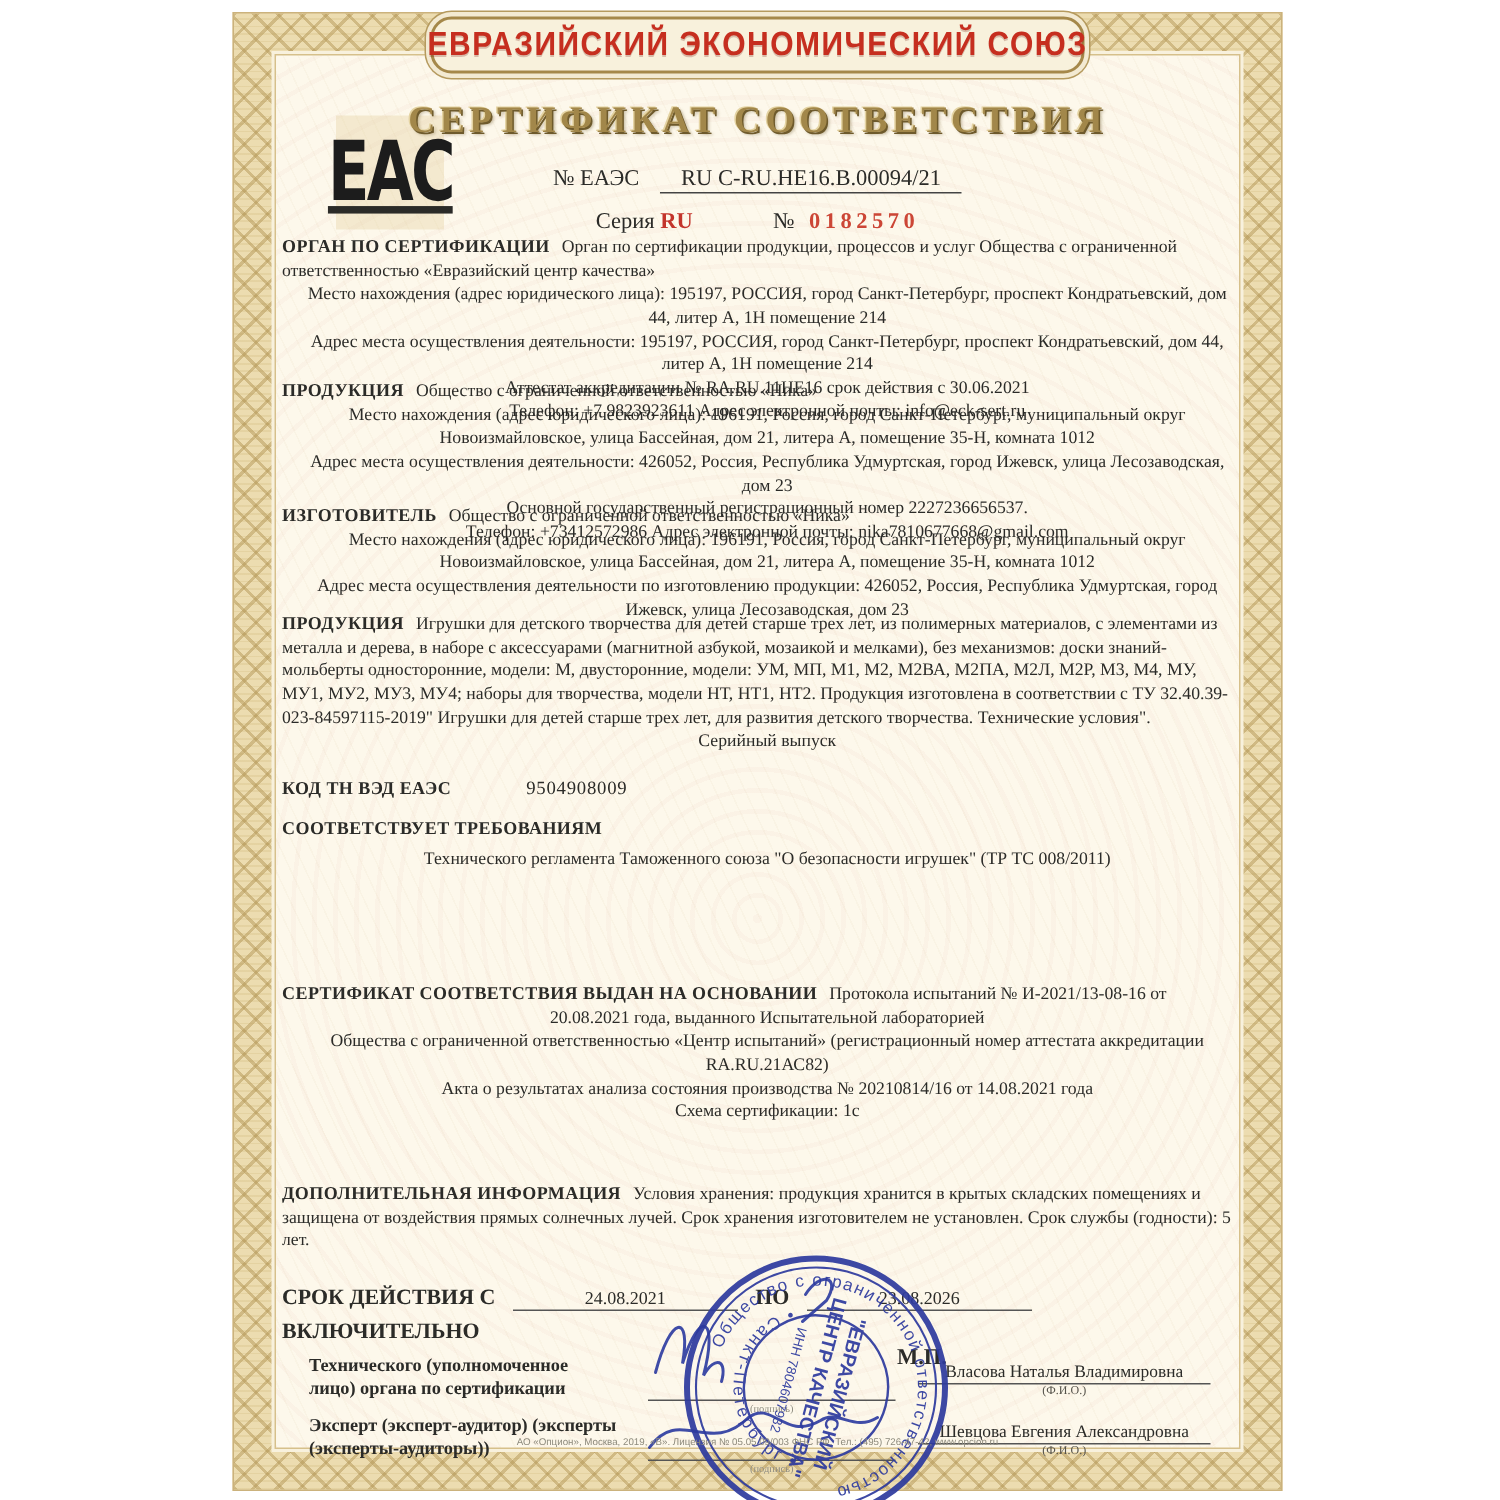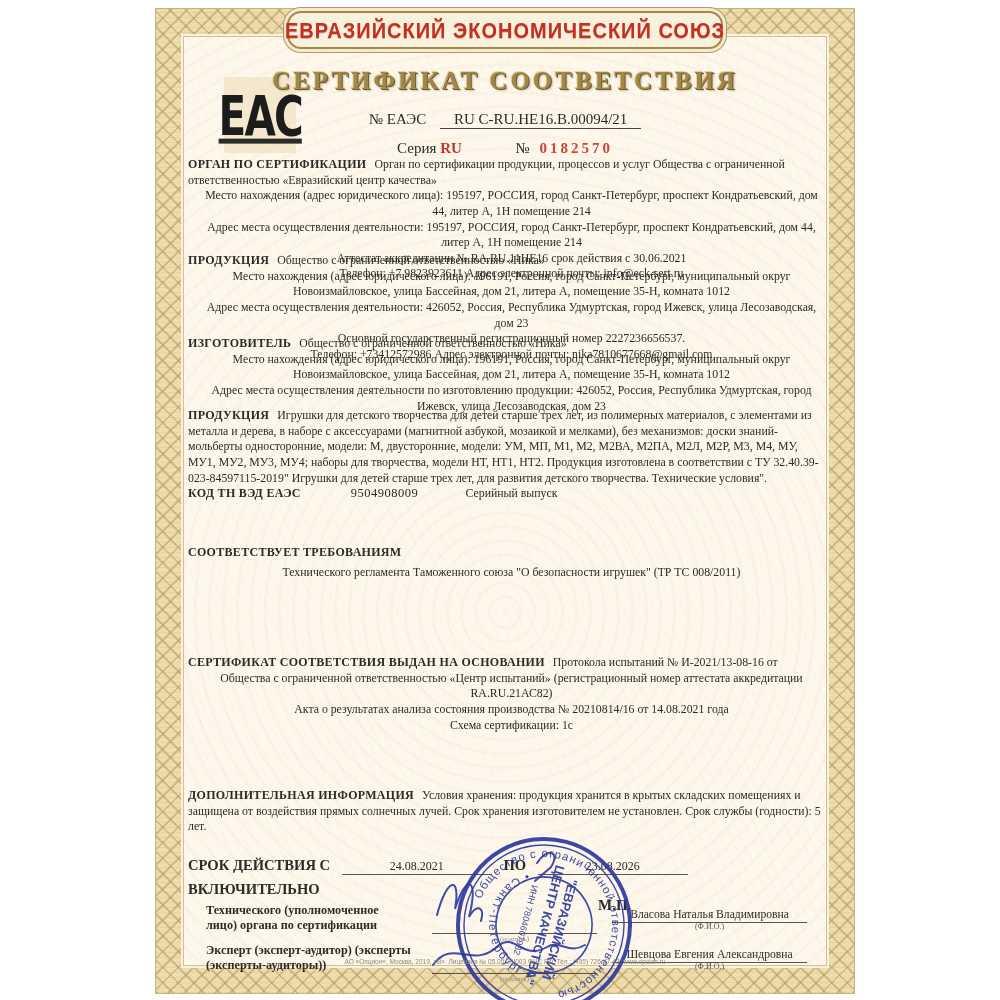--- a/index.html
+++ b/index.html
@@ -122,31 +122,32 @@
       <span class="h">ИЗГОТОВИТЕЛЬ</span><span class="t">Общество с ограниченной ответственностью «Ника»</span>
       <div class="line">Место нахождения (адрес юридического лица): 196191, Россия, город Санкт-Петербург, муниципальный округ Новоизмайловское, улица Бассейная, дом 21, литера А, помещение 35-Н, комната 1012</div>
       <div class="line">Адрес места осуществления деятельности по изготовлению продукции: 426052, Россия, Республика Удмуртская, город Ижевск, улица Лесозаводская, дом 23</div>
     </div>
 
     <div class="sec" style="top:371px">
       <span class="h">ПРОДУКЦИЯ</span><span class="t">Игрушки для детского творчества для детей старше трех лет, из полимерных материалов, с элементами из металла и дерева, в наборе с аксессуарами (магнитной азбукой, мозаикой и мелками), без механизмов: доски знаний-мольберты односторонние, модели: М, двусторонние, модели: УМ, МП, М1, М2, М2ВА, М2ПА, М2Л, М2Р, М3, М4, МУ, МУ1, МУ2, МУ3, МУ4; наборы для творчества, модели НТ, НТ1, НТ2. Продукция изготовлена в соответствии с ТУ 32.40.39-023-84597115-2019" Игрушки для детей старше трех лет, для развития детского творчества. Технические условия".</span>
       <div class="line">Серийный выпуск</div>
     </div>
 
-    <div class="sec" style="top:448px">
+    <div class="sec" style="top:480px">
       <span class="h">КОД ТН ВЭД ЕАЭС</span><span class="tnved-val">9504908009</span>
     </div>
 
     <div class="sec" style="top:508px">
       <span class="h">СООТВЕТСТВУЕТ ТРЕБОВАНИЯМ</span>
       <div class="line" style="margin-top:4px">Технического регламента Таможенного союза "О безопасности игрушек" (ТР ТС 008/2011)</div>
     </div>
 
     <div class="sec" style="top:618px">
       <span class="h">СЕРТИФИКАТ СООТВЕТСТВИЯ  ВЫДАН НА ОСНОВАНИИ</span><span class="t">Протокола испытаний № И-2021/13-08-16 от</span>
+      <div class="line">20.08.2021 года, выданного Испытательной лабораторией</div>
       <div class="line">Общества с ограниченной ответственностью «Центр испытаний» (регистрационный номер аттестата аккредитации RA.RU.21АС82)</div>
       <div class="line">Акта о результатах анализа состояния производства № 20210814/16 от 14.08.2021 года</div>
       <div class="line">Схема сертификации: 1с</div>
     </div>
 
     <div class="sec" style="top:751px">
       <span class="h">ДОПОЛНИТЕЛЬНАЯ ИНФОРМАЦИЯ</span><span class="t">Условия хранения: продукция хранится в крытых складских помещениях и защищена от воздействия прямых солнечных лучей. Срок хранения изготовителем не установлен. Срок службы (годности): 5 лет.</span>
     </div>
 
     <div class="validity">

